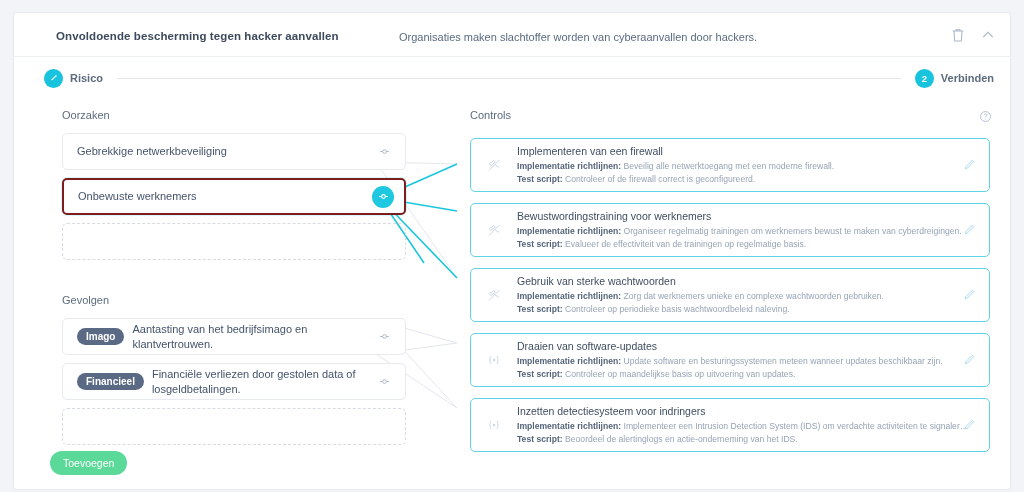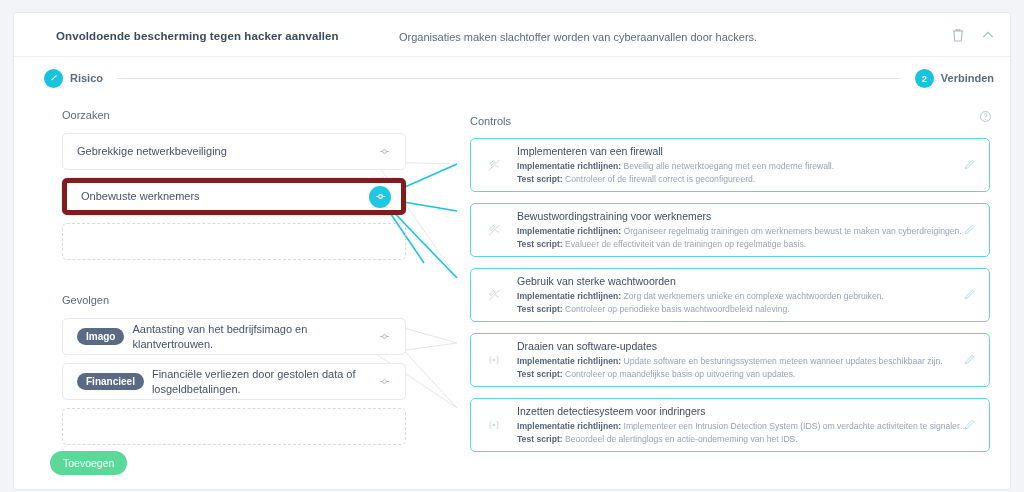--- a/index.html
+++ b/index.html
@@ -111,21 +111,21 @@
     min-height: 37px;
     background: #fff;
     border: 1px solid #e7eaf0;
     border-radius: 5px;
     display: flex;
     align-items: center;
     padding: 0 42px 0 14px;
     margin-bottom: 8px;
   }
   .node-card.selected {
-    border: 5px solid #7f1d1d;
+    border: 2px solid #7f1d1d;
     box-shadow: 0 0 0 1px rgba(46,203,226,.18);
   }
   .node-text {
     font-size: 11px;
     color: #44536a;
     line-height: 1.3;
   }
   .badge {
     display: inline-block;
     background: #5a6a85;
@@ -160,21 +160,21 @@
 
   
   .right-col {
     position: absolute;
     left: 456px;
     top: 96px;
     width: 522px;
   }
   .controls-head {
     display: flex;
-    align-items: flex-end;
+    align-items: flex-start;
     justify-content: space-between;
     margin-bottom: 11px;
   }
   .controls-title { font-size: 11px; color: #5d6b7e; }
 
   .control-card {
     position: relative;
     width: 520px;
     height: 54px;
     border: 1px solid #5fd4e6;

